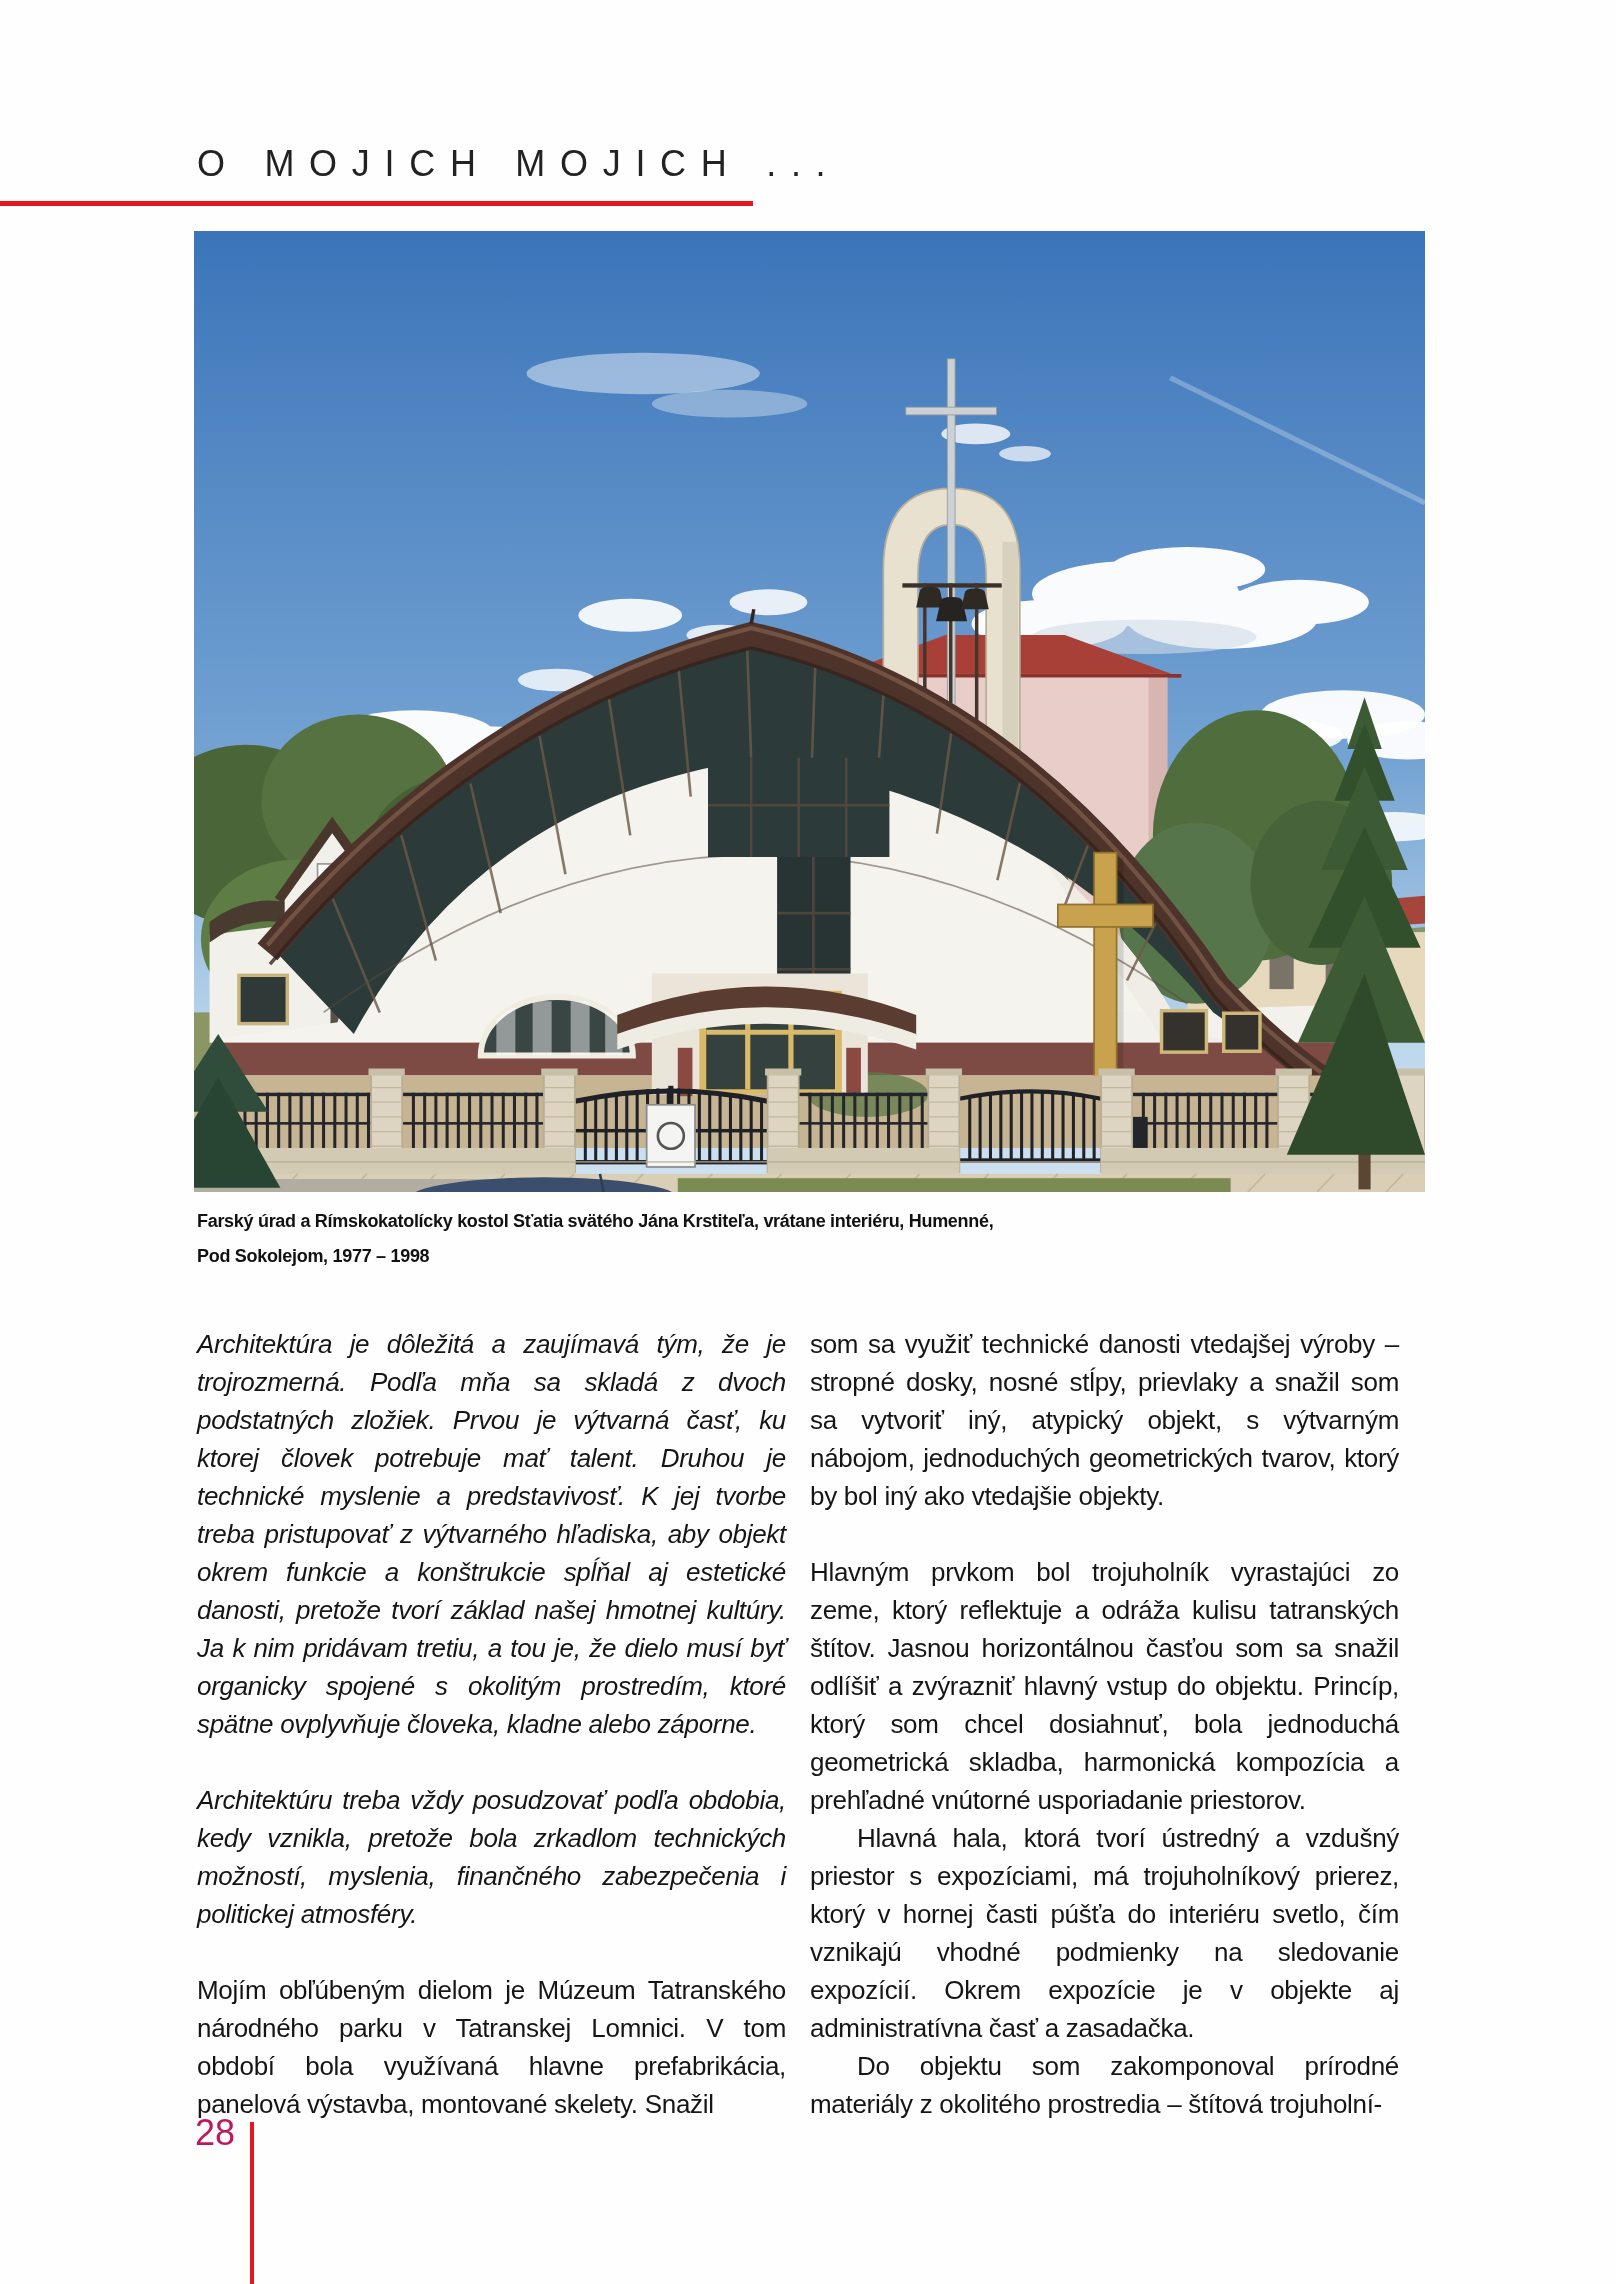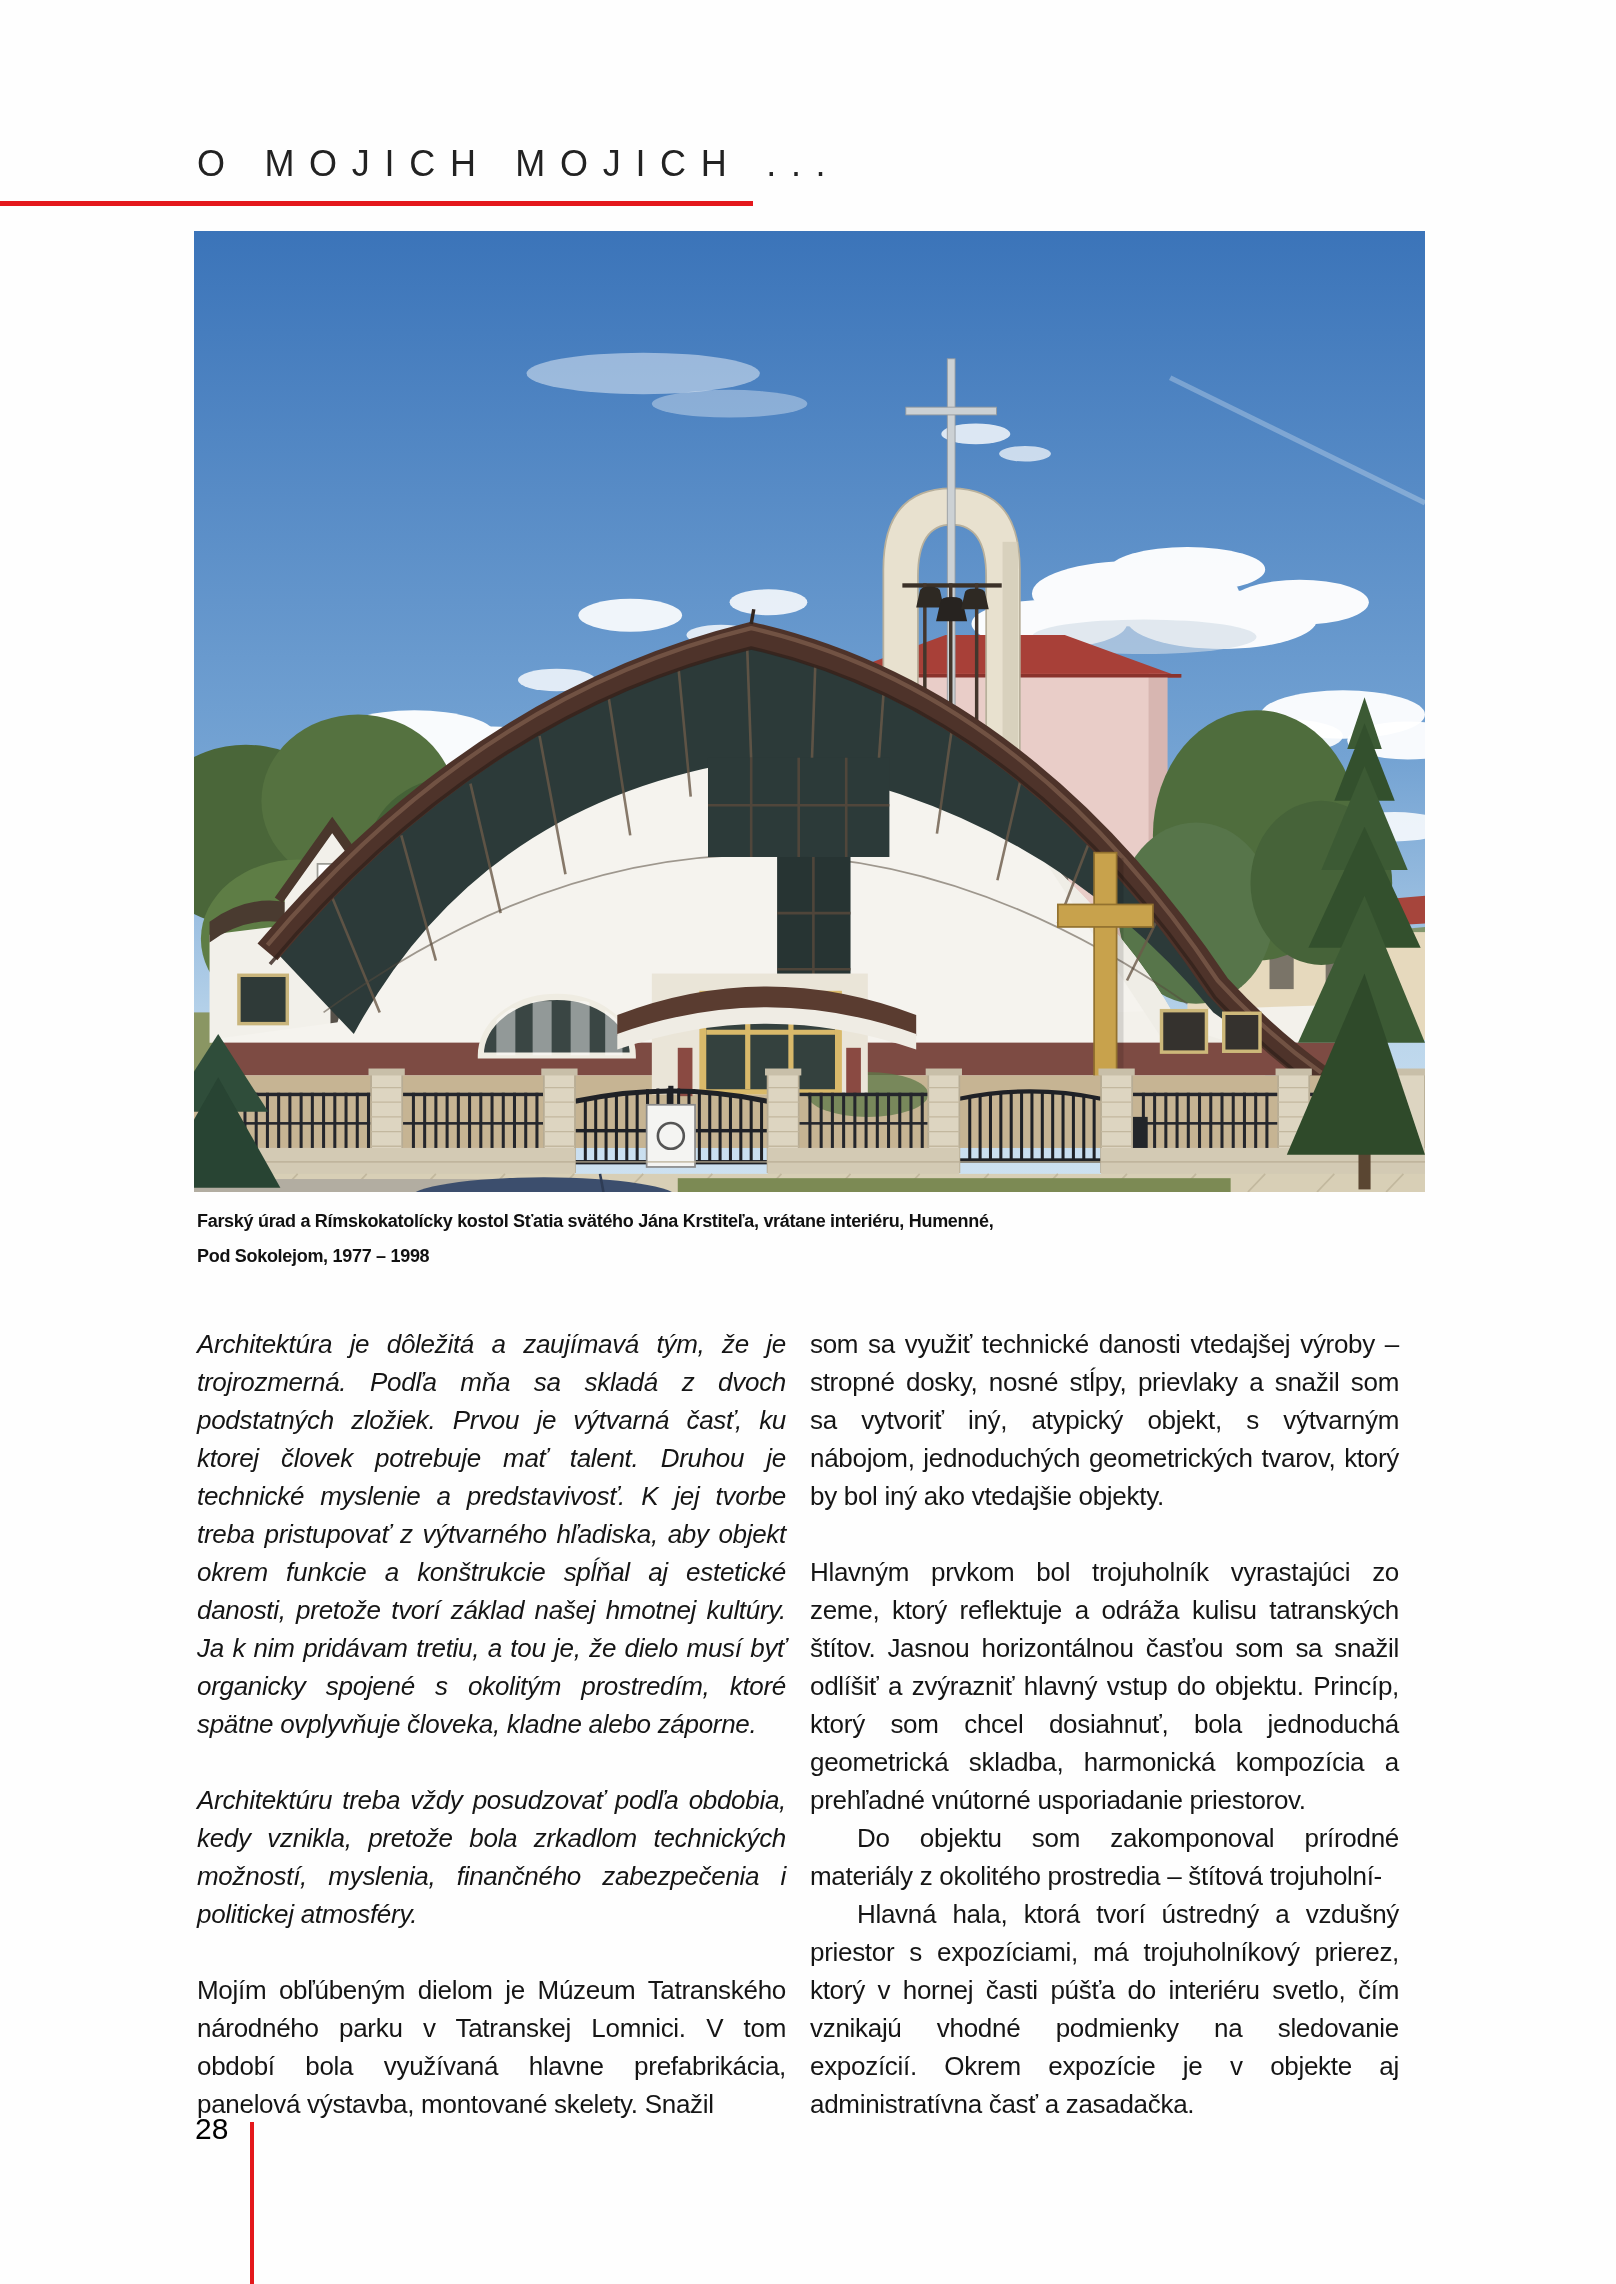--- a/index.html
+++ b/index.html
@@ -18,21 +18,21 @@
   .caption{
     position:absolute; left:197px; top:1204px; width:1200px;
     font-weight:700; font-size:18px; line-height:35px; letter-spacing:-0.3px; color:#111;
   }
   .columns{ position:absolute; left:197px; top:1325px; width:1230px; display:flex; gap:24px; }
   .col{ width:589px; font-size:26px; line-height:38px; text-align:justify; letter-spacing:-0.3px; color:#151515; }
   .para{ margin:0 0 38px 0; }
   .para.tight{ margin:0; }
   .para.indent{ margin:0; text-indent:47px; }
   .italic{ font-style:italic; }
-  .page-num{ position:absolute; left:195px; top:2112px; font-size:30px; color:#000000; }
+  .page-num{ position:absolute; left:195px; top:2112px; font-size:36px; color:#be185d; }
   .red-vert{ position:absolute; left:250px; top:2122px; width:4.3px; height:162px; background:var(--red); }
 </style>
 </head>
 <body>
 
 <div id="page">
 
   <div class="title">O MOJICH MOJICH ...</div>
   <div class="red-rule"></div>
 
@@ -365,22 +365,22 @@
 
   <div class="columns">
     <div class="col">
       <p class="para italic">Architektúra je dôležitá a zaujímavá tým, že je trojrozmerná. Podľa mňa sa skladá z dvoch podstatných zložiek. Prvou je výtvarná časť, ku ktorej človek potrebuje mať talent. Druhou je technické myslenie a predstavivosť. K jej tvorbe treba pristupovať z výtvarného hľadiska, aby objekt okrem funkcie a konštrukcie spĺňal aj estetické danosti, pretože tvorí základ našej hmotnej kultúry. Ja k nim pridávam tretiu, a tou je, že dielo musí byť organicky spojené s okolitým prostredím, ktoré spätne ovplyvňuje človeka, kladne alebo záporne.</p>
       <p class="para italic">Architektúru treba vždy posudzovať podľa obdobia, kedy vznikla, pretože bola zrkadlom technických možností, myslenia, finančného zabezpečenia i politickej atmosféry.</p>
       <p class="para tight">Mojím obľúbeným dielom je Múzeum Tatranského národného parku v Tatranskej Lomnici. V tom období bola využívaná hlavne prefabrikácia, panelová výstavba, montované skelety. Snažil</p>
     </div>
     <div class="col">
       <p class="para">som sa využiť technické danosti vtedajšej výroby – stropné dosky, nosné stĺpy, prievlaky a snažil som sa vytvoriť iný, atypický objekt, s výtvarným nábojom, jednoduchých geometrických tvarov, ktorý by bol iný ako vtedajšie objekty.</p>
       <p class="para tight">Hlavným prvkom bol trojuholník vyrastajúci zo zeme, ktorý reflektuje a odráža kulisu tatranských štítov. Jasnou horizontálnou časťou som sa snažil odlíšiť a zvýrazniť hlavný vstup do objektu. Princíp, ktorý som chcel dosiahnuť, bola jednoduchá geometrická skladba, harmonická kompozícia a prehľadné vnútorné usporiadanie priestorov.</p>
+      <p class="para indent">Hlavná hala, ktorá tvorí ústredný a vzdušný priestor s expozíciami, má trojuholníkový prierez, ktorý v hornej časti púšťa do interiéru svetlo, čím vznikajú vhodné podmienky na sledovanie expozícií. Okrem expozície je v objekte aj administratívna časť a zasadačka.</p>
       <p class="para indent">Do objektu som zakomponoval prírodné materiály z okolitého prostredia – štítová trojuholní-</p>
-      <p class="para indent">Hlavná hala, ktorá tvorí ústredný a vzdušný priestor s expozíciami, má trojuholníkový prierez, ktorý v hornej časti púšťa do interiéru svetlo, čím vznikajú vhodné podmienky na sledovanie expozícií. Okrem expozície je v objekte aj administratívna časť a zasadačka.</p>
     </div>
   </div>
 
   <div class="page-num">28</div>
   <div class="red-vert"></div>
 
 </div>
 
 
 </body></html>

